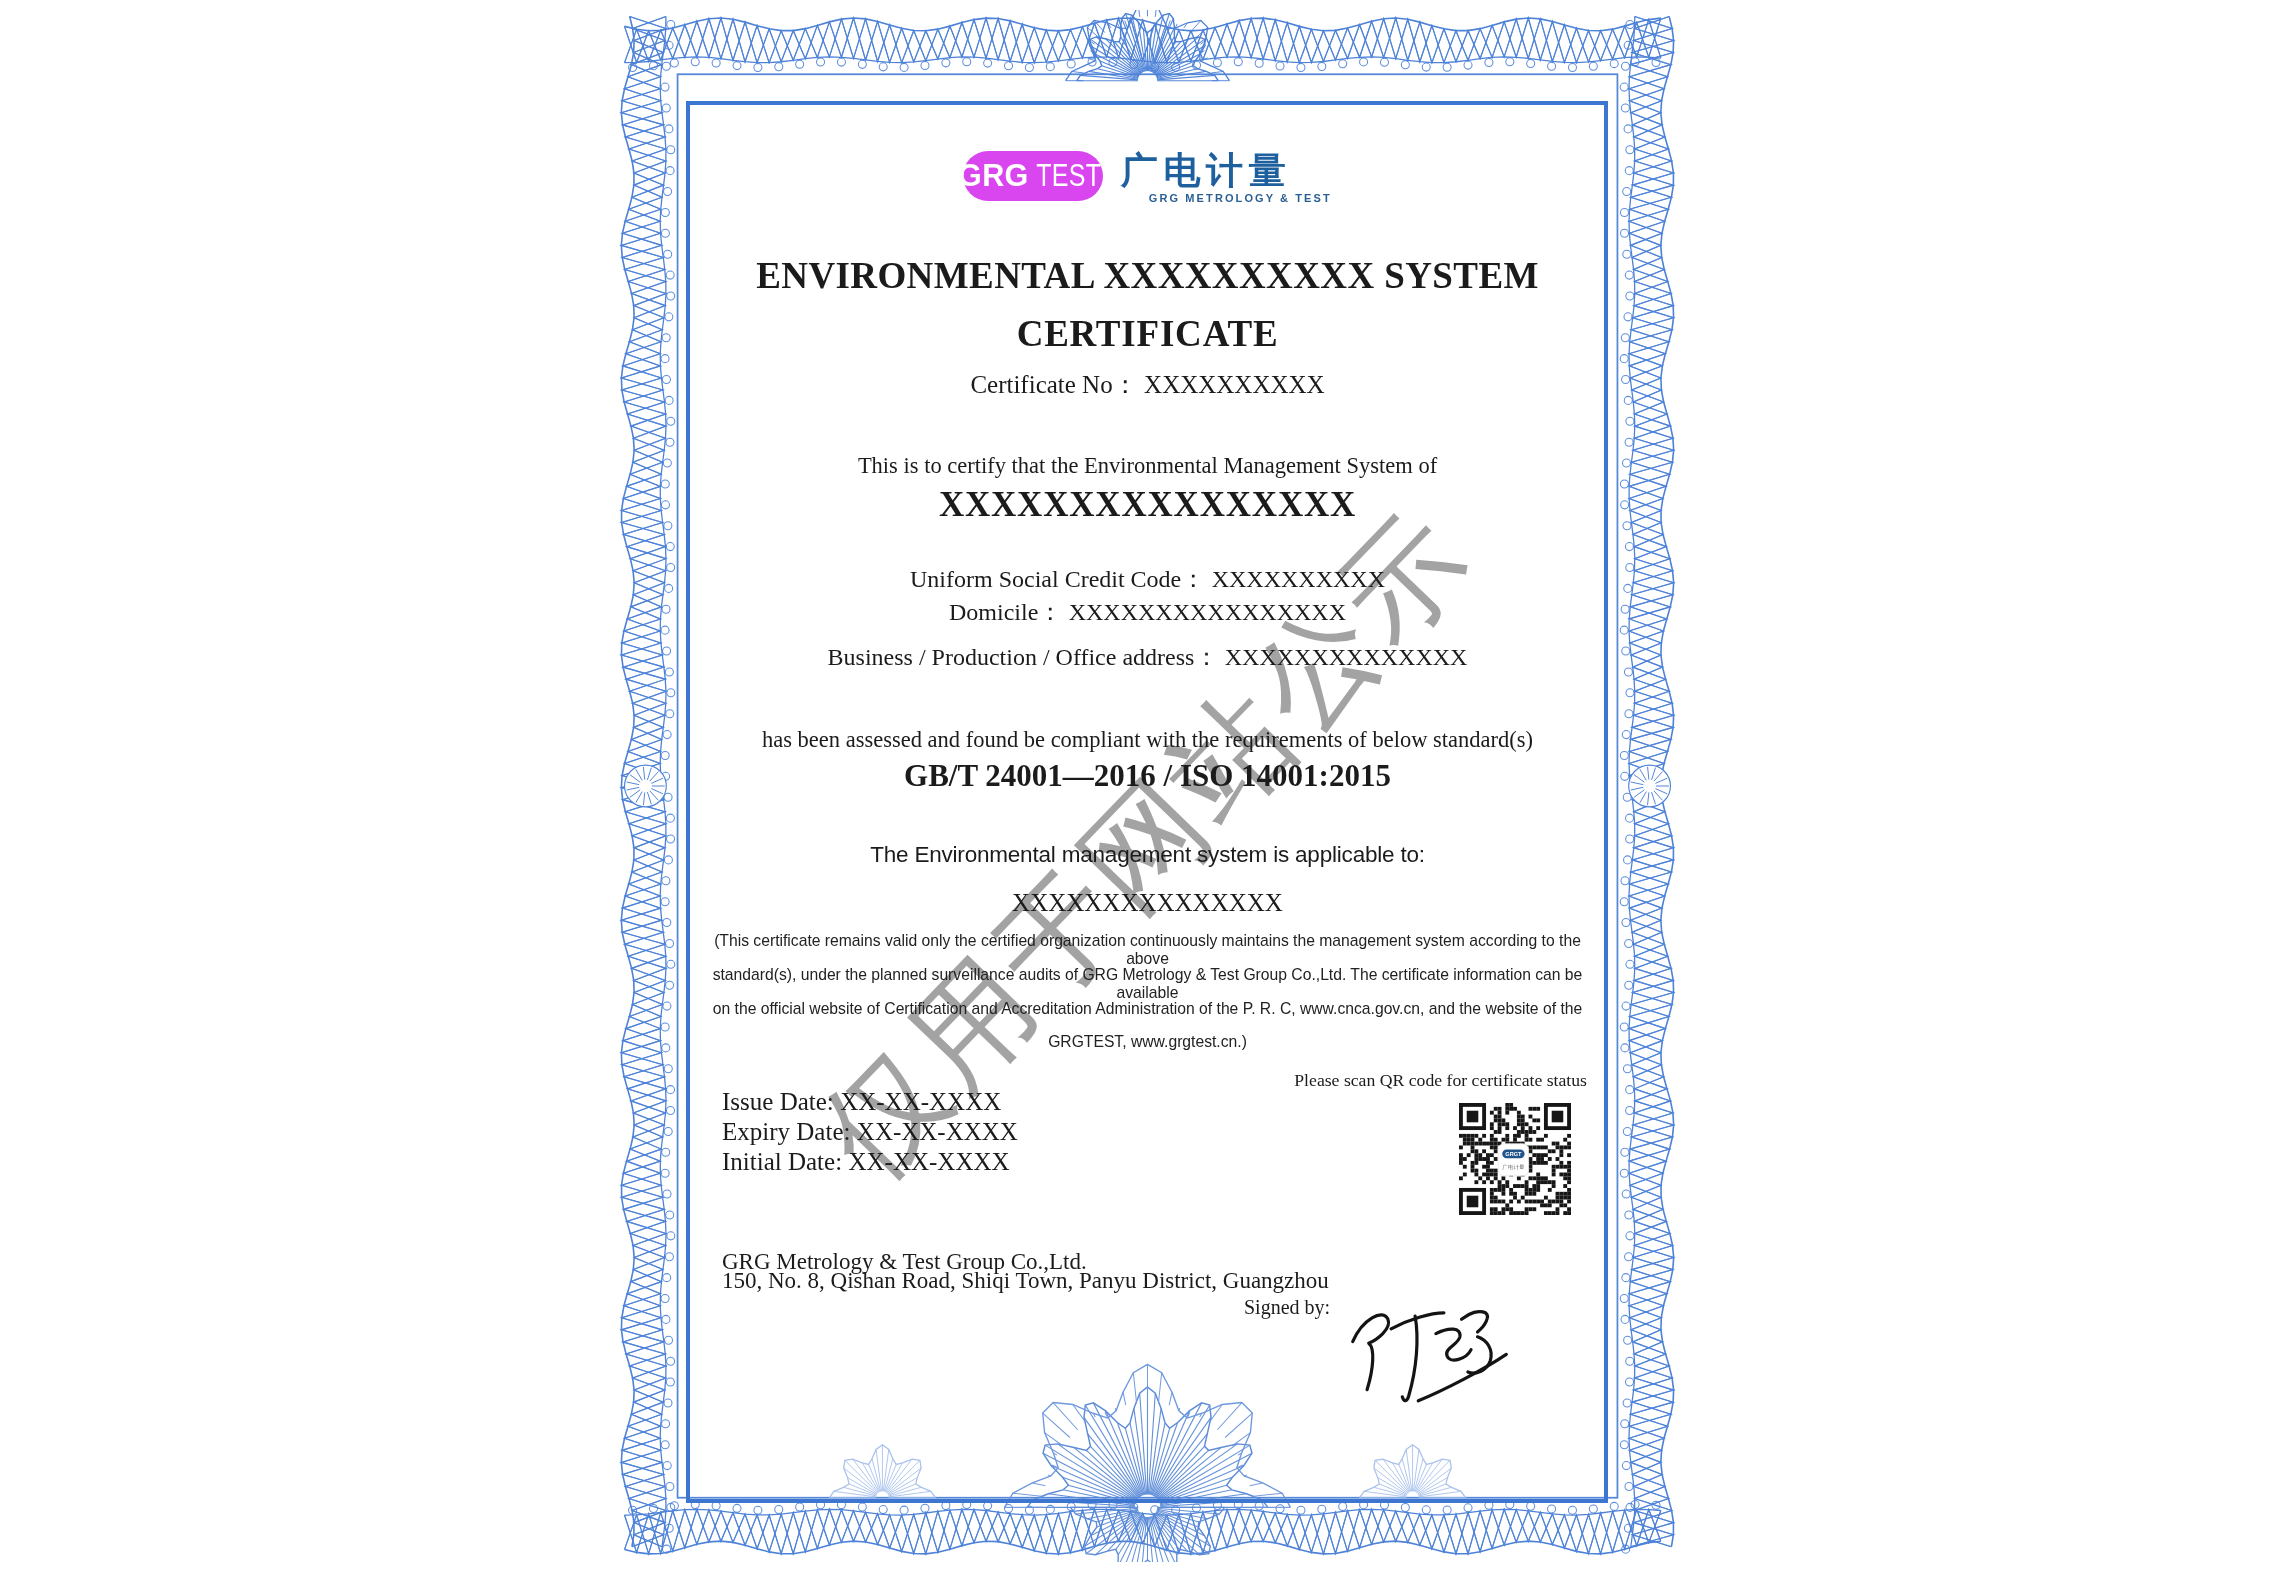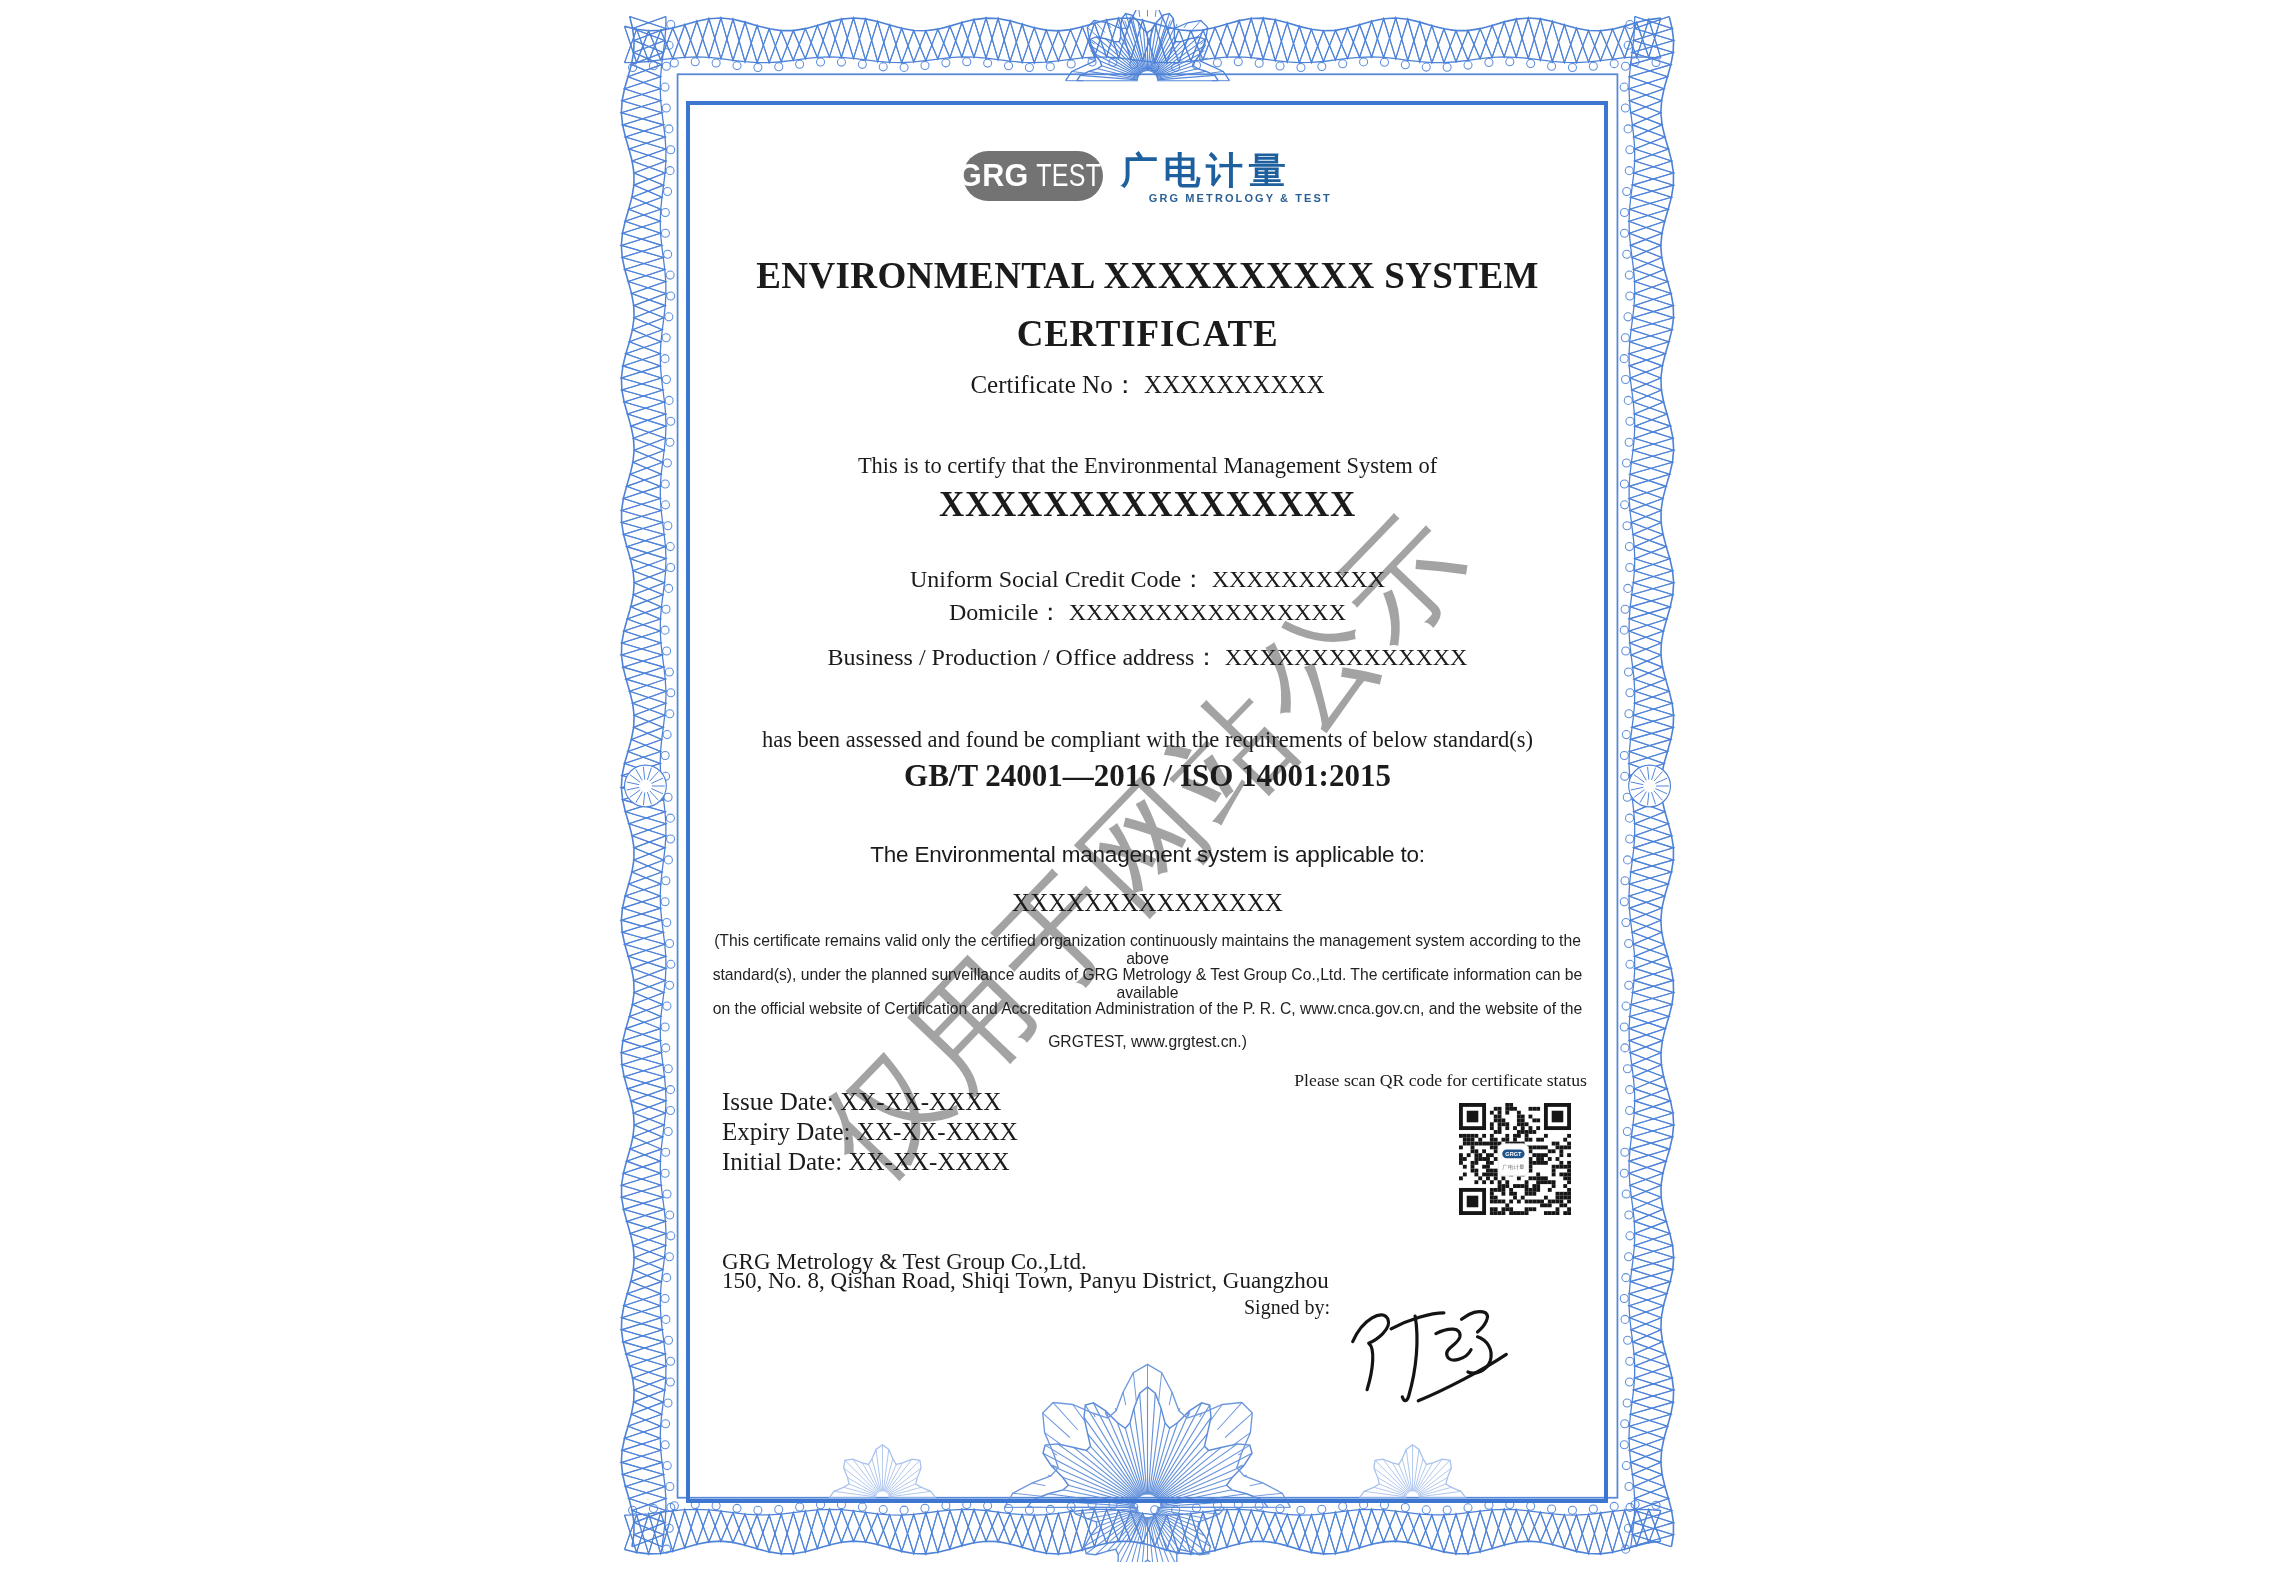--- a/index.html
+++ b/index.html
@@ -12,21 +12,21 @@
   .sans{font-family:"Liberation Sans","DejaVu Sans",sans-serif;}
   .abs{position:absolute;}
   .ctr{left:76px;right:76px;text-align:center;}
   .z2{z-index:2;}
   
   #watermark{position:absolute;left:529px;top:835px;z-index:1;white-space:nowrap;
     transform:translate(-50%,-50%) rotate(-46deg);font-size:119px;letter-spacing:4.8px;
     color:#8a8a8a;opacity:.78;font-family:"Liberation Sans","DejaVu Sans",sans-serif;}
   
   #logoRow{top:141px;display:flex;justify-content:center;align-items:flex-start;gap:17.7px;}
-  #logoPill{width:140px;height:50px;border-radius:26px;background:#737373;color:#fff;
+  #logoPill{width:140px;height:50px;border-radius:26px;background:#d946ef;color:#fff;
     display:flex;align-items:center;justify-content:center;font-family:"Liberation Sans",sans-serif;
     font-size:30.5px;letter-spacing:0.4px;}
   #logoPill .b{font-weight:700;}
   #logoPill .t{font-weight:400;transform:scaleX(.82);display:inline-block;}
   #logoText{display:flex;flex-direction:column;align-items:flex-start;}
   #logoCn{font-size:37px;font-weight:700;color:#1e5f9e;letter-spacing:5.6px;line-height:40px;
     font-family:"Liberation Sans","DejaVu Sans",sans-serif;}
   #logoEn{font-size:11px;font-weight:700;color:#2a5f94;letter-spacing:2.1px;margin-top:1.6px;
     font-family:"Liberation Sans","DejaVu Sans",sans-serif;padding-left:28px;}
   #titleLine1{top:244px;font-size:37px;font-weight:700;letter-spacing:0.4px;}

